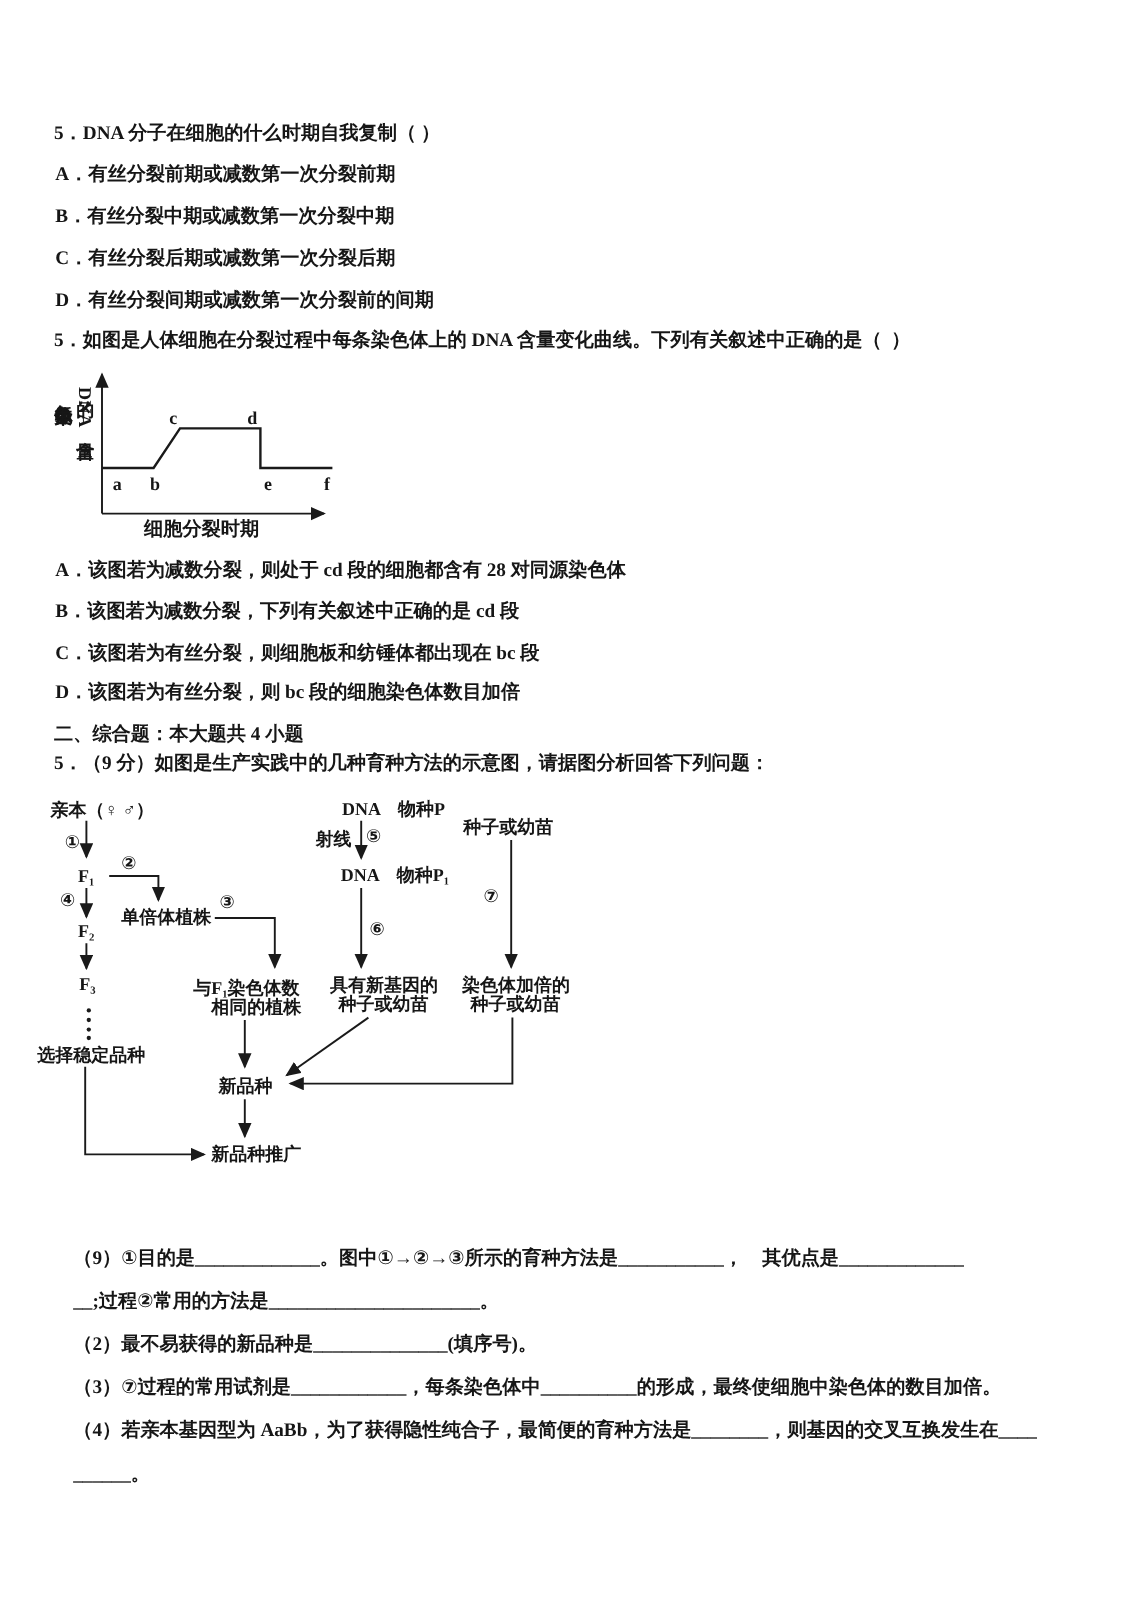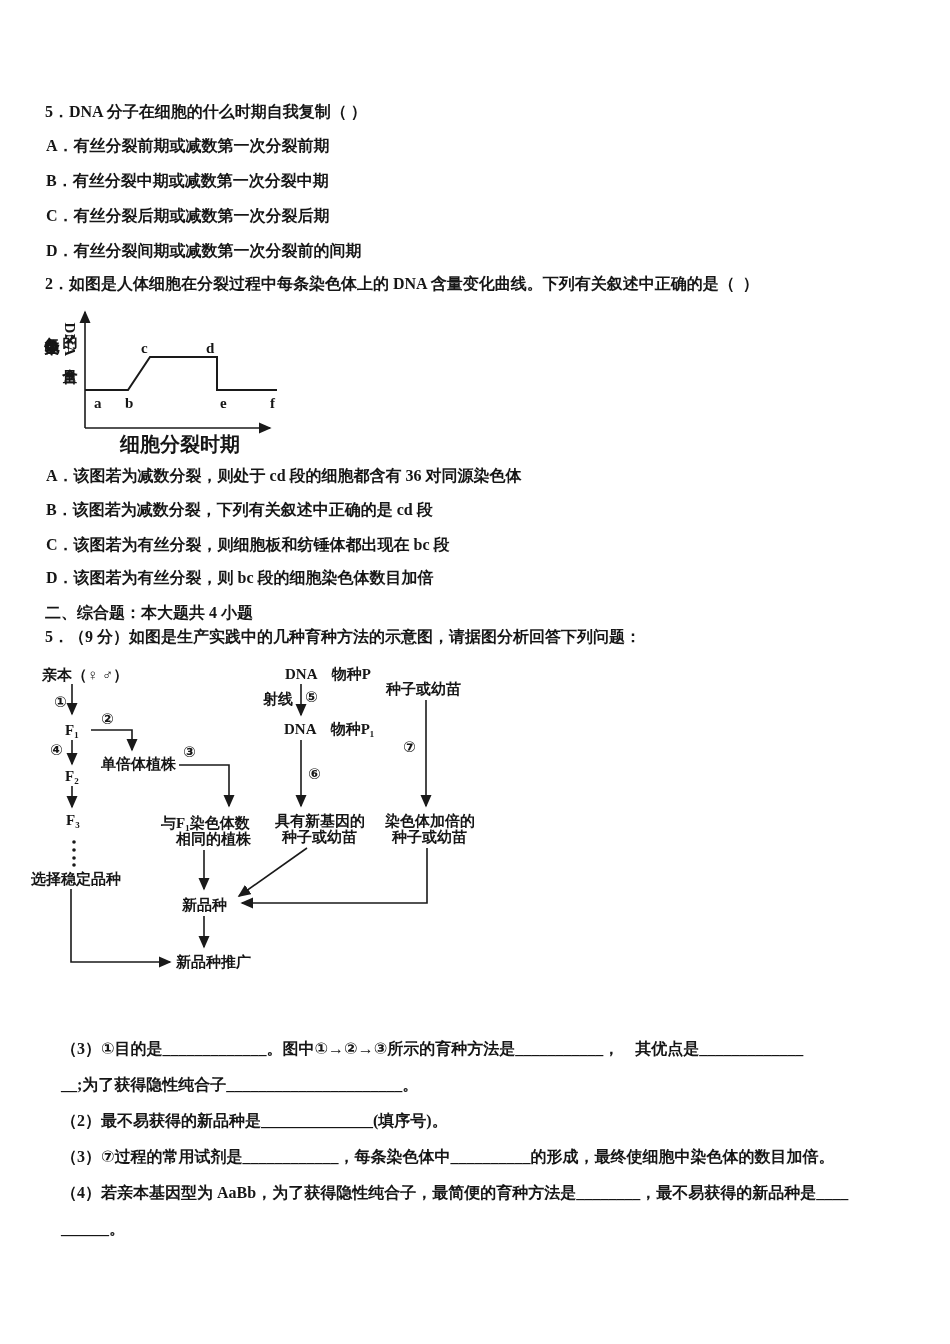--- a/index.html
+++ b/index.html
@@ -5,40 +5,40 @@
   html,body{margin:0;padding:0;}
   body{
     width:950px;height:1344px;background:#ffffff;position:relative;overflow:hidden;
     font-family:"Liberation Serif","DejaVu Serif","DejaVu Sans",serif;
     font-weight:700;color:#161616;
   }
   .line{position:absolute;white-space:pre;font-size:16px;line-height:20px;}
   .fig{position:absolute;}
   .vcol{position:absolute;writing-mode:vertical-lr;text-orientation:mixed;
         font-size:15px;letter-spacing:.5px;white-space:pre;line-height:17px;}
-  .xlab{position:absolute;font-size:20px;white-space:pre;}
+  .xlab{position:absolute;font-size:16px;white-space:pre;}
   svg text{font-family:"Liberation Serif","DejaVu Serif","DejaVu Sans",serif;
            font-weight:700;fill:#161616;}
   .t15{font-size:15px}
   .ln{stroke:#1a1a1a;stroke-width:1.6;fill:none}
   .curve{stroke:#1a1a1a;stroke-width:2;fill:none}
   .blank{white-space:pre}
 </style>
 </head>
 <body>
 
 <div>
 
   <div class="line" style="left:45px;top:102px">5．DNA 分子在细胞的什么时期自我复制（ ）</div>
   <div class="line" style="left:46px;top:136px">A．有丝分裂前期或减数第一次分裂前期</div>
   <div class="line" style="left:46px;top:171px">B．有丝分裂中期或减数第一次分裂中期</div>
   <div class="line" style="left:46px;top:206px">C．有丝分裂后期或减数第一次分裂后期</div>
   <div class="line" style="left:46px;top:241px">D．有丝分裂间期或减数第一次分裂前的间期</div>
 
-  <div class="line" style="left:45px;top:274px">2．如图是人体细胞在分裂过程中每条染色体上的 DNA 含量变化曲线。下列有关叙述中正确的是（  ）</div>
+  <div class="line" style="left:45px;top:274px">5．如图是人体细胞在分裂过程中每条染色体上的 DNA 含量变化曲线。下列有关叙述中正确的是（  ）</div>
 
   <div class="fig" style="left:40px;top:300px;width:262px;height:156px">
     <svg width="262" height="156" viewBox="0 0 262 156">
       <defs>
         <marker id="ar6" markerWidth="9" markerHeight="9" refX="7" refY="3.5" orient="auto">
           <path d="M0,0 L8,3.5 L0,7 Z" fill="#1a1a1a"></path>
         </marker>
       </defs>
       <line class="ln" x1="45" y1="128" x2="45" y2="12" marker-end="url(#ar6)"></line>
       <line class="ln" x1="45" y1="128" x2="230" y2="128" marker-end="url(#ar6)"></line>
@@ -48,21 +48,21 @@
       <text class="t15" x="101" y="53">c</text>
       <text class="t15" x="166" y="53">d</text>
       <text class="t15" x="180" y="108">e</text>
       <text class="t15" x="230" y="108">f</text>
     </svg>
     <div class="vcol" style="left:3px;top:25px">每条染色体中</div>
     <div class="vcol" style="left:21px;top:22px">的DNA含量</div>
     <div class="xlab" style="left:80px;top:131px">细胞分裂时期</div>
   </div>
 
-  <div class="line" style="left:46px;top:466px">A．该图若为减数分裂，则处于 cd 段的细胞都含有 36 对同源染色体</div>
+  <div class="line" style="left:46px;top:466px">A．该图若为减数分裂，则处于 cd 段的细胞都含有 28 对同源染色体</div>
   <div class="line" style="left:46px;top:500px">B．该图若为减数分裂，下列有关叙述中正确的是 cd 段</div>
   <div class="line" style="left:46px;top:535px">C．该图若为有丝分裂，则细胞板和纺锤体都出现在 bc 段</div>
   <div class="line" style="left:46px;top:568px">D．该图若为有丝分裂，则 bc 段的细胞染色体数目加倍</div>
 
   <div class="line" style="left:45px;top:603px">二、综合题：本大题共 4 小题</div>
   <div class="line" style="left:45px;top:627px">5．（9 分）如图是生产实践中的几种育种方法的示意图，请据图分析回答下列问题：</div>
 
   <div class="fig" style="left:24px;top:660px;width:470px;height:322px">
     <svg width="470" height="322" viewBox="0 0 470 322">
       <defs>
@@ -114,31 +114,31 @@
       <text class="t15" x="260" y="74">DNA　物种P₁</text>
       <text class="t15" x="284" y="119">⑥</text>
       <text class="t15" x="362" y="34">种子或幼苗</text>
       <text class="t15" x="379" y="92">⑦</text>
       <text class="t15" x="158" y="250">新品种</text>
       <text class="t15" x="152" y="307">新品种推广</text>
     </svg>
   </div>
 
   <div class="line" style="left:45px;top:1019px">
-    <span>（3）①目的是</span><span class="blank">_____________</span><span>。图中①→②→③所示的育种方法是</span><span class="blank">___________</span><span>，　其优点是</span><span class="blank">_____________</span>
+    <span>（9）①目的是</span><span class="blank">_____________</span><span>。图中①→②→③所示的育种方法是</span><span class="blank">___________</span><span>，　其优点是</span><span class="blank">_____________</span>
   </div>
   <div class="line" style="left:45px;top:1055px">
-    <span>__;为了获得隐性纯合子</span><span class="blank">______________________</span><span>。</span>
+    <span>__;过程②常用的方法是</span><span class="blank">______________________</span><span>。</span>
   </div>
   <div class="line" style="left:45px;top:1091px">
     <span>（2）最不易获得的新品种是</span><span class="blank">______________</span><span>(填序号)。</span>
   </div>
   <div class="line" style="left:45px;top:1127px">
     <span>（3）⑦过程的常用试剂是</span><span class="blank">____________</span><span>，每条染色体中</span><span class="blank">__________</span><span>的形成，最终使细胞中染色体的数目加倍。</span>
   </div>
   <div class="line" style="left:45px;top:1163px">
-    <span>（4）若亲本基因型为 AaBb，为了获得隐性纯合子，最简便的育种方法是</span><span class="blank">________</span><span>，最不易获得的新品种是</span><span class="blank">____</span>
+    <span>（4）若亲本基因型为 AaBb，为了获得隐性纯合子，最简便的育种方法是</span><span class="blank">________</span><span>，则基因的交叉互换发生在</span><span class="blank">____</span>
   </div>
   <div class="line" style="left:45px;top:1199px">
     <span class="blank">______</span><span>。</span>
   </div>
 
 </div>
 
 </body></html>

